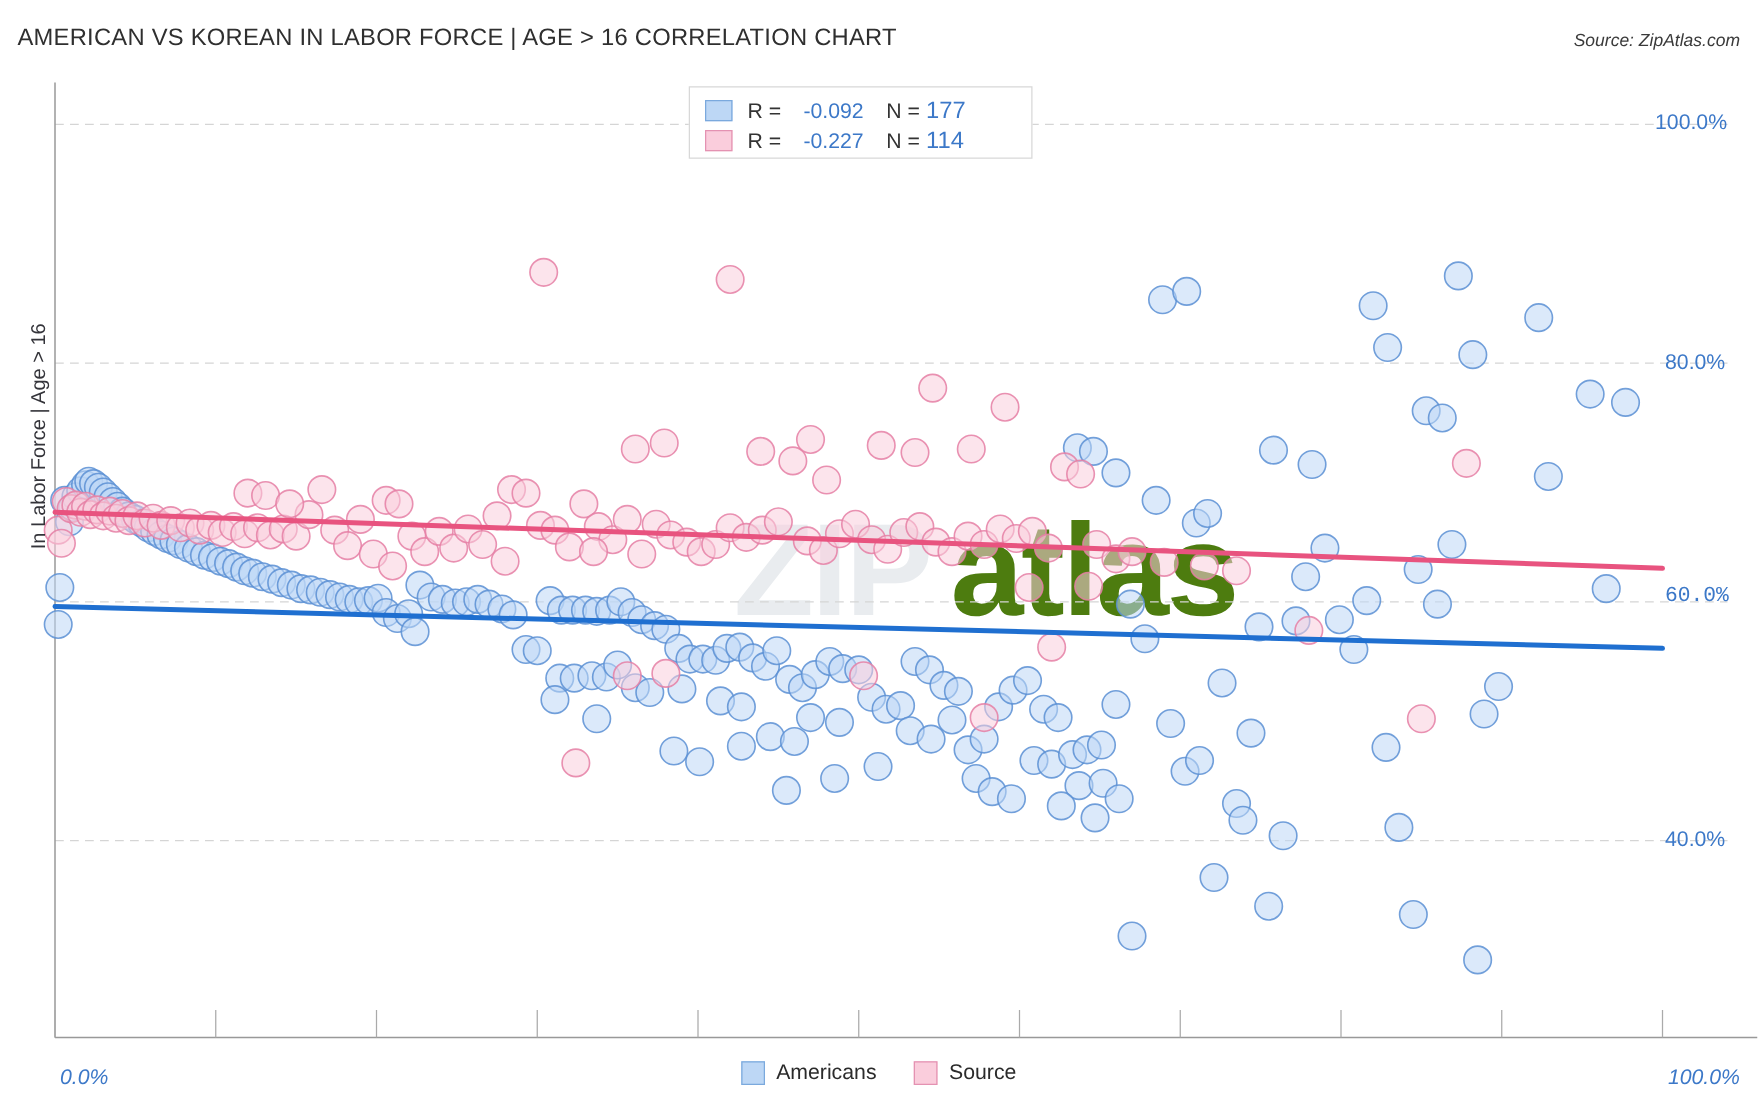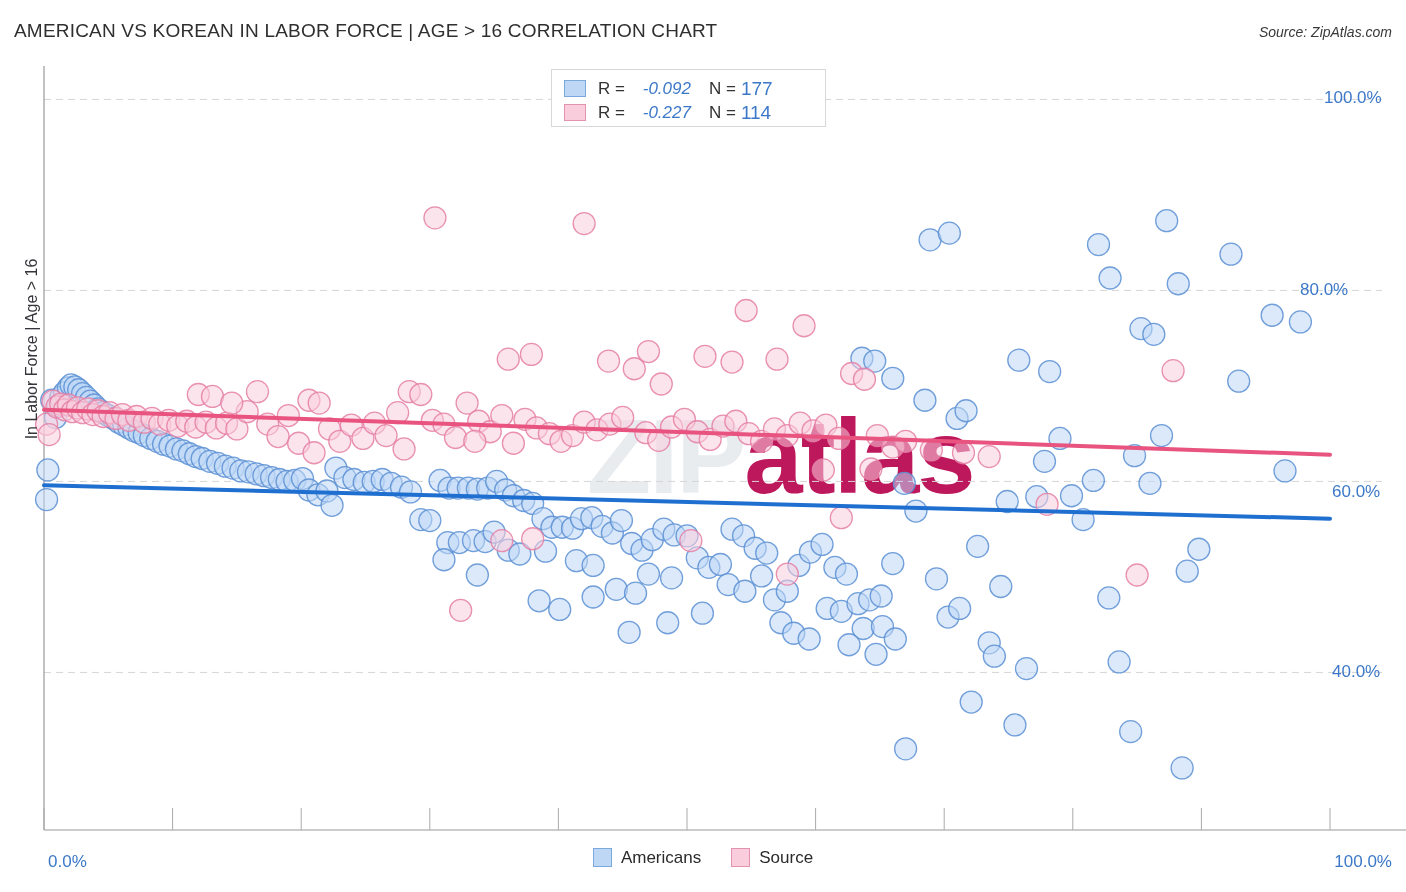--- a/index.html
+++ b/index.html
@@ -59,20 +59,21 @@
     font-size: 17px;
     color: #3c78c8;
     white-space: nowrap;
   }
   .x-edge-label {
     position: absolute;
     font-size: 17px;
     color: #3c78c8;
     top: 852px;
     white-space: nowrap;
+    font-style: italic;
   }
   #x-label-left { left: 48px; }
   #x-label-right { right: 14px; }
 
   #stats-legend {
     position: absolute;
     left: 551px;
     top: 69px;
     width: 275px;
     height: 58px;
@@ -100,21 +101,20 @@
     font-size: 17px;
     color: #333333;
     margin-right: 4px;
   }
   .stats-rvalue {
     font-size: 17px;
     color: #3c78c8;
     min-width: 62px;
     text-align: right;
     margin-right: 18px;
-    font-style: italic;
   }
   .stats-nlabel {
     font-size: 17px;
     color: #333333;
     margin-right: 5px;
   }
   .stats-nvalue {
     font-size: 19px;
     color: #3c78c8;
   }
@@ -124,21 +124,21 @@
     left: 0;
     top: 848px;
     width: 1406px;
     display: flex;
     justify-content: center;
     align-items: center;
     gap: 30px;
   }
   .blegend-item {
     display: flex;
-    align-items: flex-start;
+    align-items: center;
     gap: 9px;
   }
   .blegend-swatch {
     width: 19px;
     height: 19px;
     box-sizing: border-box;
   }
   .blegend-text {
     font-size: 17px;
     color: #2b2b2b;
@@ -149,21 +149,21 @@
     left: 543px;
     top: 404px;
     font-size: 105px;
     font-weight: bold;
     letter-spacing: -2px;
     user-select: none;
     pointer-events: none;
     line-height: 1;
   }
   #watermark .wm-zip { color: #e9ecef; margin-left: 44px; }
-  #watermark .wm-atlas { color: #be185d; }
+  #watermark .wm-atlas { color: #4d7c0f; margin-left: 16px; }
 </style>
 </head>
 <body>
 
 <div id="chart-root">
 
   <div id="chart-title">AMERICAN VS KOREAN IN LABOR FORCE | AGE &gt; 16 CORRELATION CHART</div>
   <div id="source-label">Source: ZipAtlas.com</div>
 
   <div id="watermark"><span class="wm-zip">ZIP</span><span class="wm-atlas">atlas</span></div>
@@ -503,22 +503,22 @@
         <circle cx="314.06" cy="452.77" r="11" fill="#facddc" fill-opacity="0.55" stroke="#e57fa5" stroke-width="1.3" stroke-opacity="0.85"></circle>
         <circle cx="404.08" cy="448.96" r="11" fill="#facddc" fill-opacity="0.55" stroke="#e57fa5" stroke-width="1.3" stroke-opacity="0.85"></circle>
       </g>
       <line x1="44" y1="485.24499999999995" x2="1330" y2="518.67" stroke="#1f6fd0" stroke-width="4" stroke-linecap="round"></line>
       <line x1="44" y1="409.79999999999995" x2="1330" y2="454.685" stroke="#e8537f" stroke-width="4" stroke-linecap="round"></line>
     </svg>
 
   <div id="y-axis-title">In Labor Force | Age &gt; 16</div>
 
   <div class="y-tick-label" id="ytick0" style="left:1324px; top:88px;">100.0%</div>
-  <div class="y-tick-label" id="ytick1" style="left:1300px; top:280px;">80.0%</div>
-  <div class="y-tick-label" id="ytick2" style="left:1332px; top:482px;">60.0%</div>
+  <div class="y-tick-label" id="ytick1" style="left:1332px; top:280px;">80.0%</div>
+  <div class="y-tick-label" id="ytick2" style="left:1332px; top:468px;font-family:Liberation Mono, monospace;">60.0%</div>
   <div class="y-tick-label" id="ytick3" style="left:1332px; top:662px;">40.0%</div>
 
   <div class="x-edge-label" id="x-label-left">0.0%</div>
   <div class="x-edge-label" id="x-label-right">100.0%</div>
 
   <div id="stats-legend">
     <div class="stats-row">
       <span class="stats-swatch sw-blue"></span>
       <span class="stats-rlabel">R =</span>
       <span class="stats-rvalue">-0.092</span>

